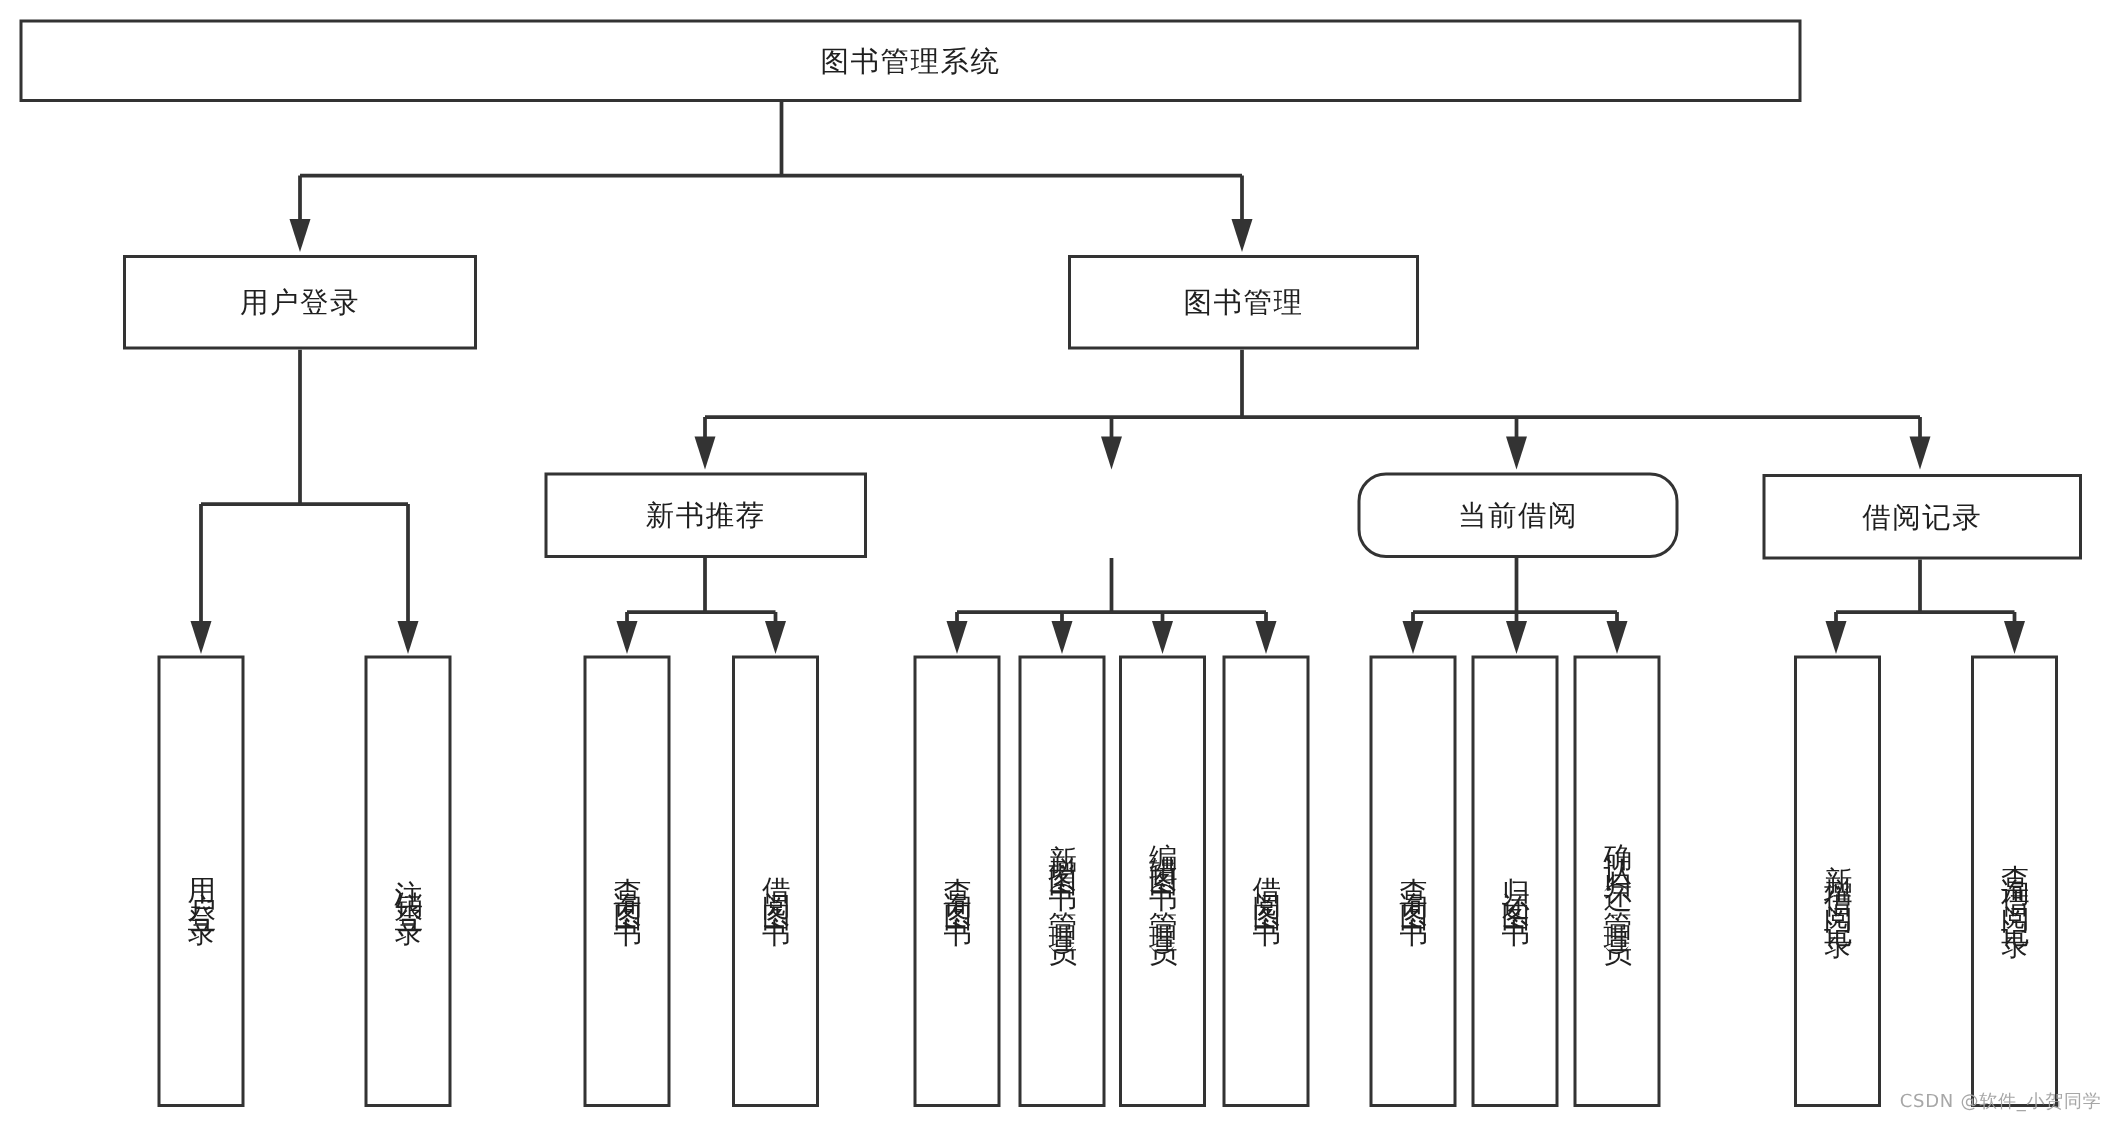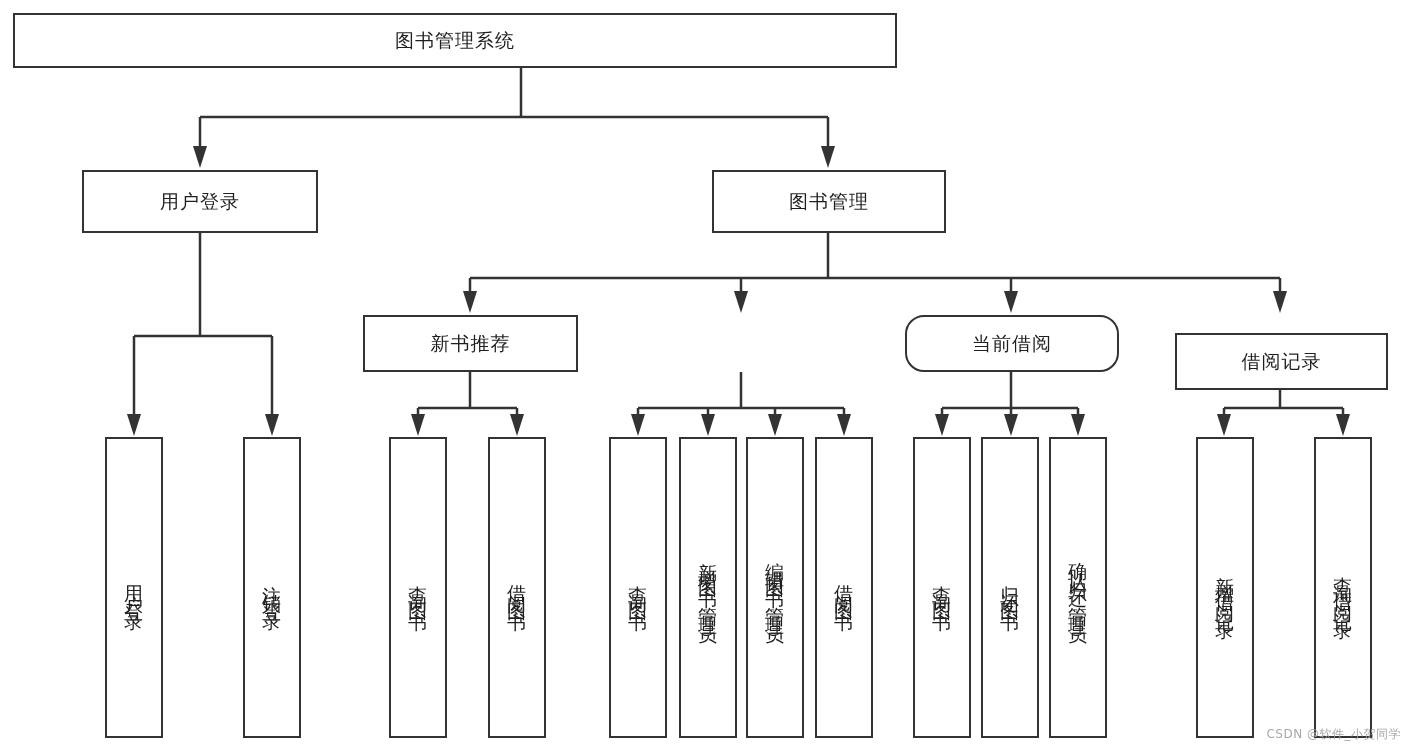--- a/index.html
+++ b/index.html
@@ -38,29 +38,29 @@
   }
   .leaf .vlabel {
     writing-mode: vertical-rl;
     text-orientation: mixed;
     font-size: 19px;
     letter-spacing: 9px;
     line-height: 1;
     white-space: nowrap;
   }
   
-  .n-root  { left: 13px;  top: 13px;  width: 884px; height: 55px; }
+  .n-root  { left: 13px;  top: 13px;  width: 1188px; height: 55px; }
   
   .n-l1a   { left: 82px;  top: 170px; width: 236px;  height: 63px; }
   .n-l1b   { left: 712px; top: 170px; width: 234px;  height: 63px; }
   
   .n-l2a   { left: 363px; top: 315px; width: 215px;  height: 57px; }
   .n-l2b   { left: 634px; top: 315px; width: 215px;  height: 57px; }
   .n-l2c   { left: 905px; top: 315px; width: 214px;  height: 57px; border-radius: 19px; }
-  .n-l2d   { left: 1175px;top: 333px; width: 213px;  height: 57px; }
+  .n-l2d   { left: 1175px;top: 316px; width: 213px;  height: 57px; }
   
   .leaf    { top: 437px; height: 301px; width: 58px; }
   .lf1  { left: 105px; }
   .lf2  { left: 243px; }
   .lf3  { left: 389px; }
   .lf4  { left: 488px; }
   .lf5  { left: 609px; }
   .lf6  { left: 679px; }
   .lf7  { left: 746px; }
   .lf8  { left: 815px; }

